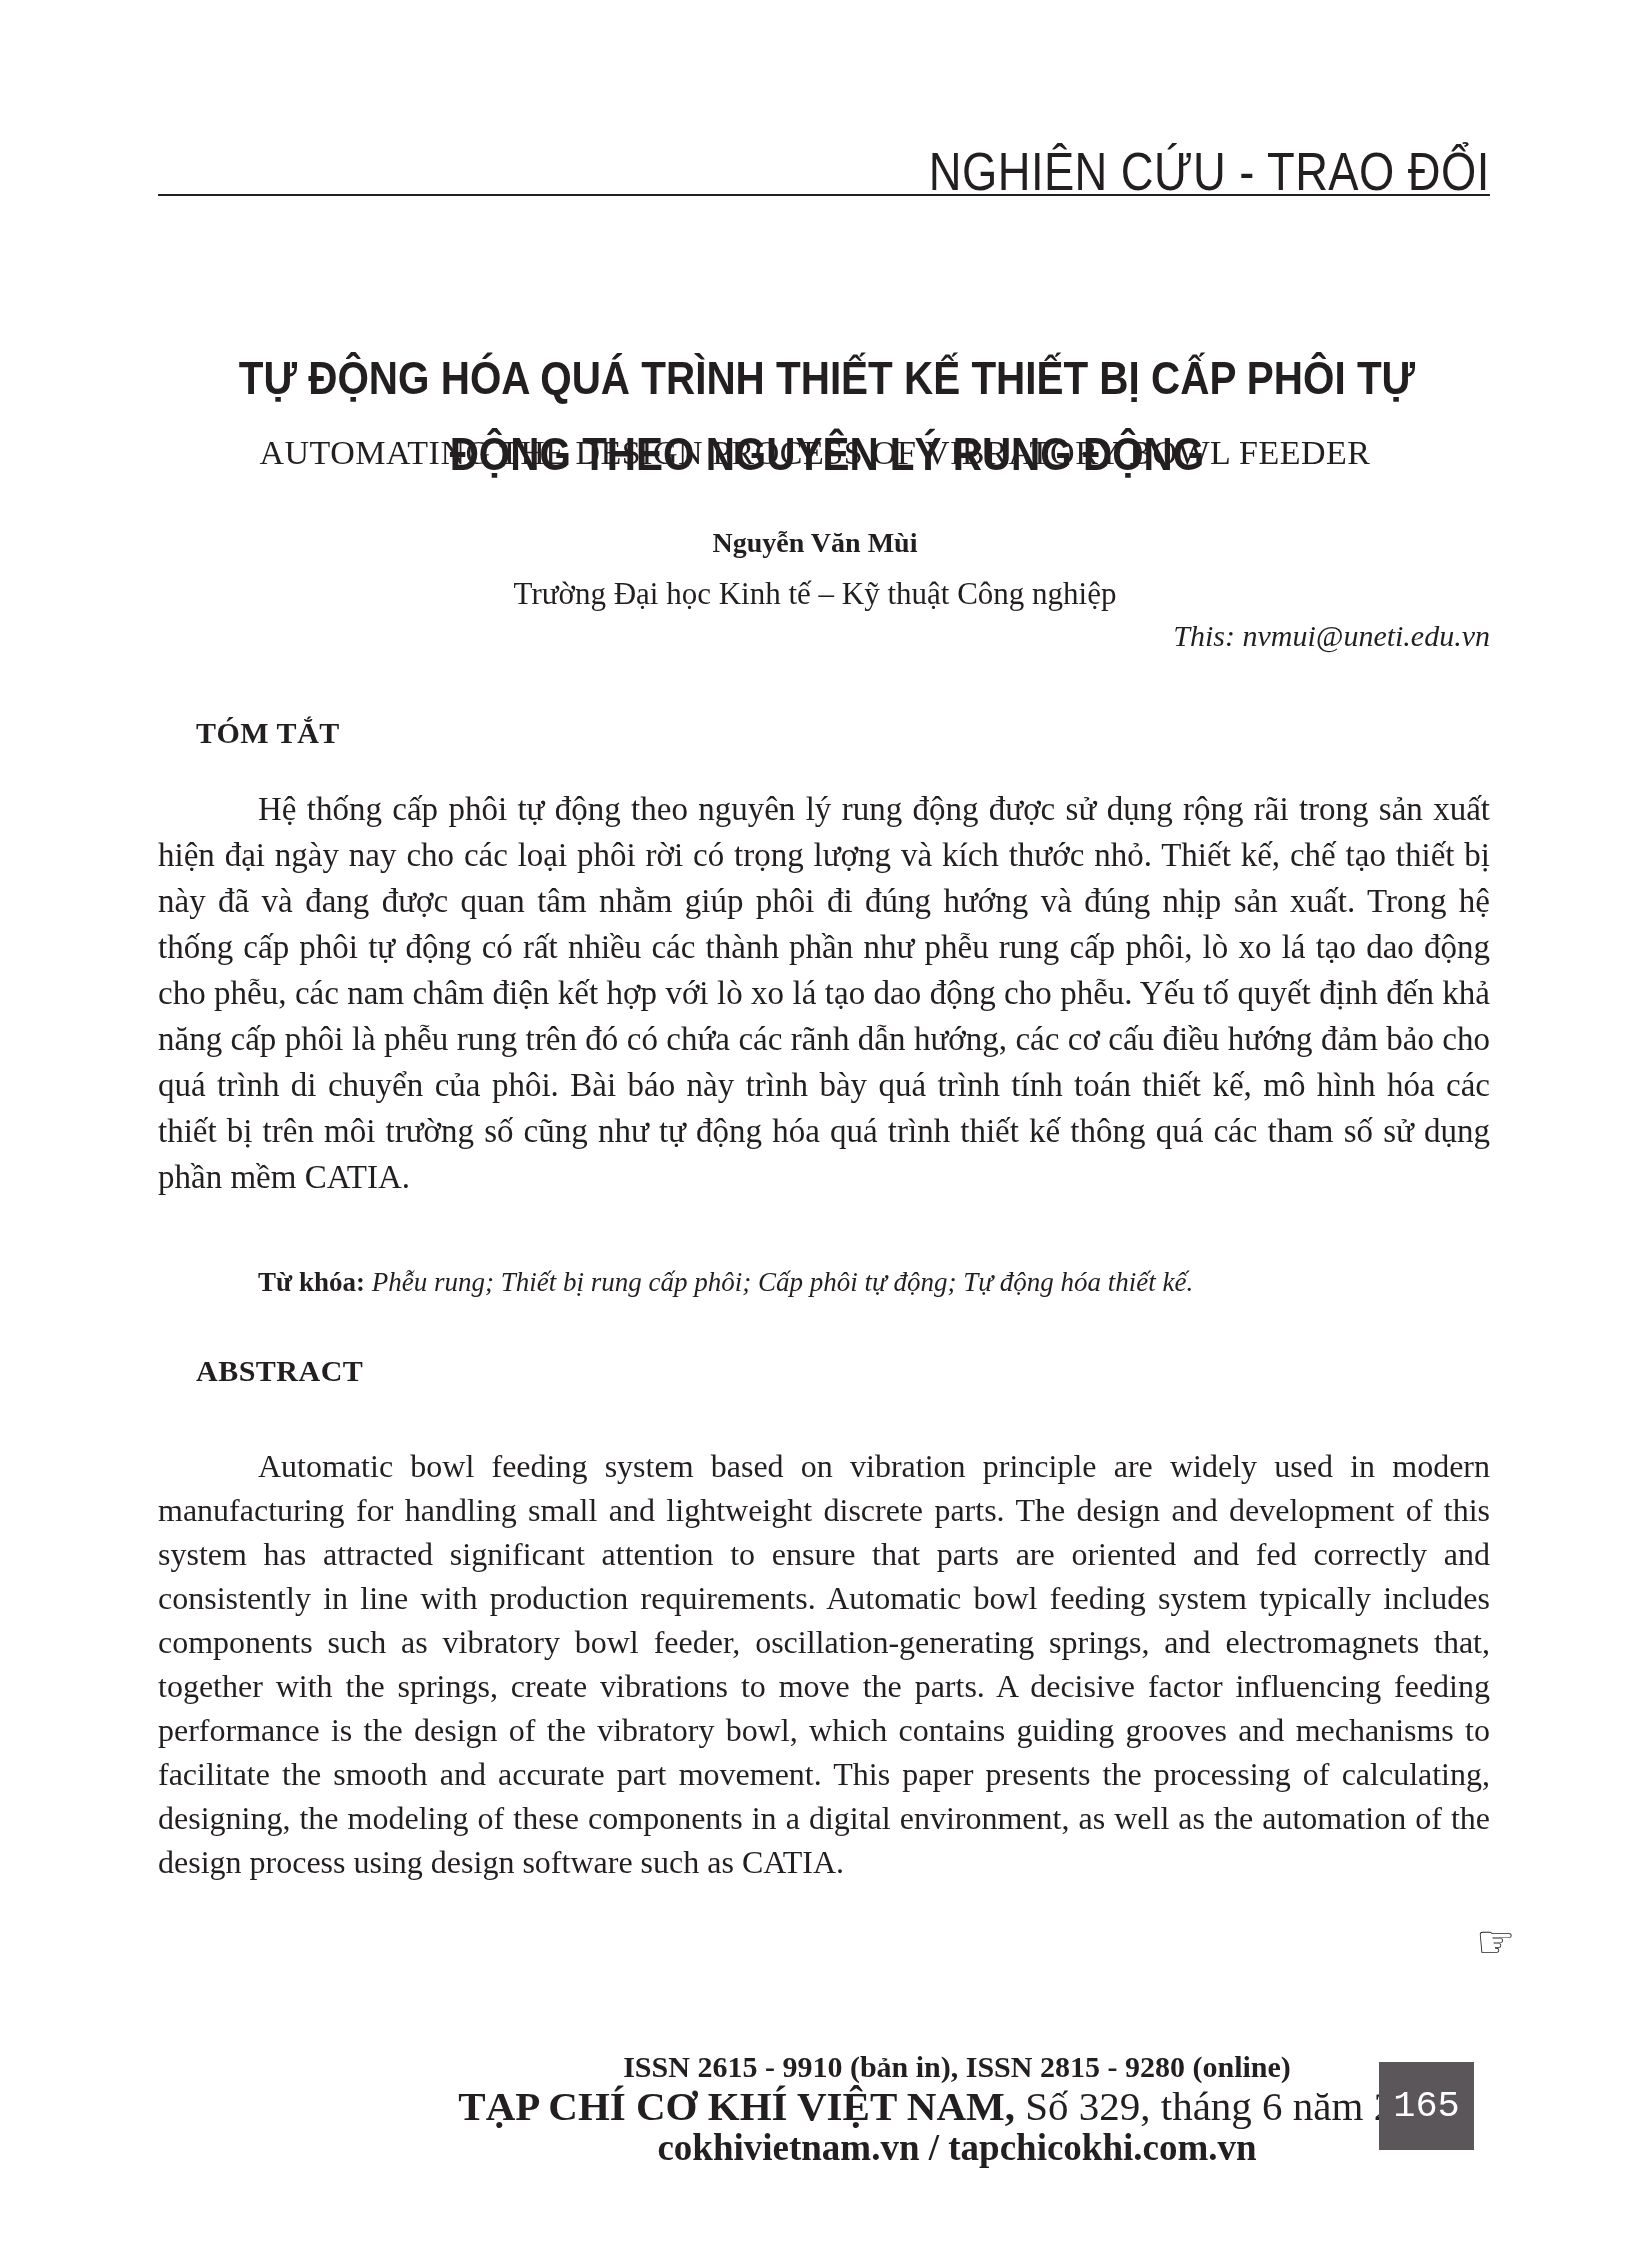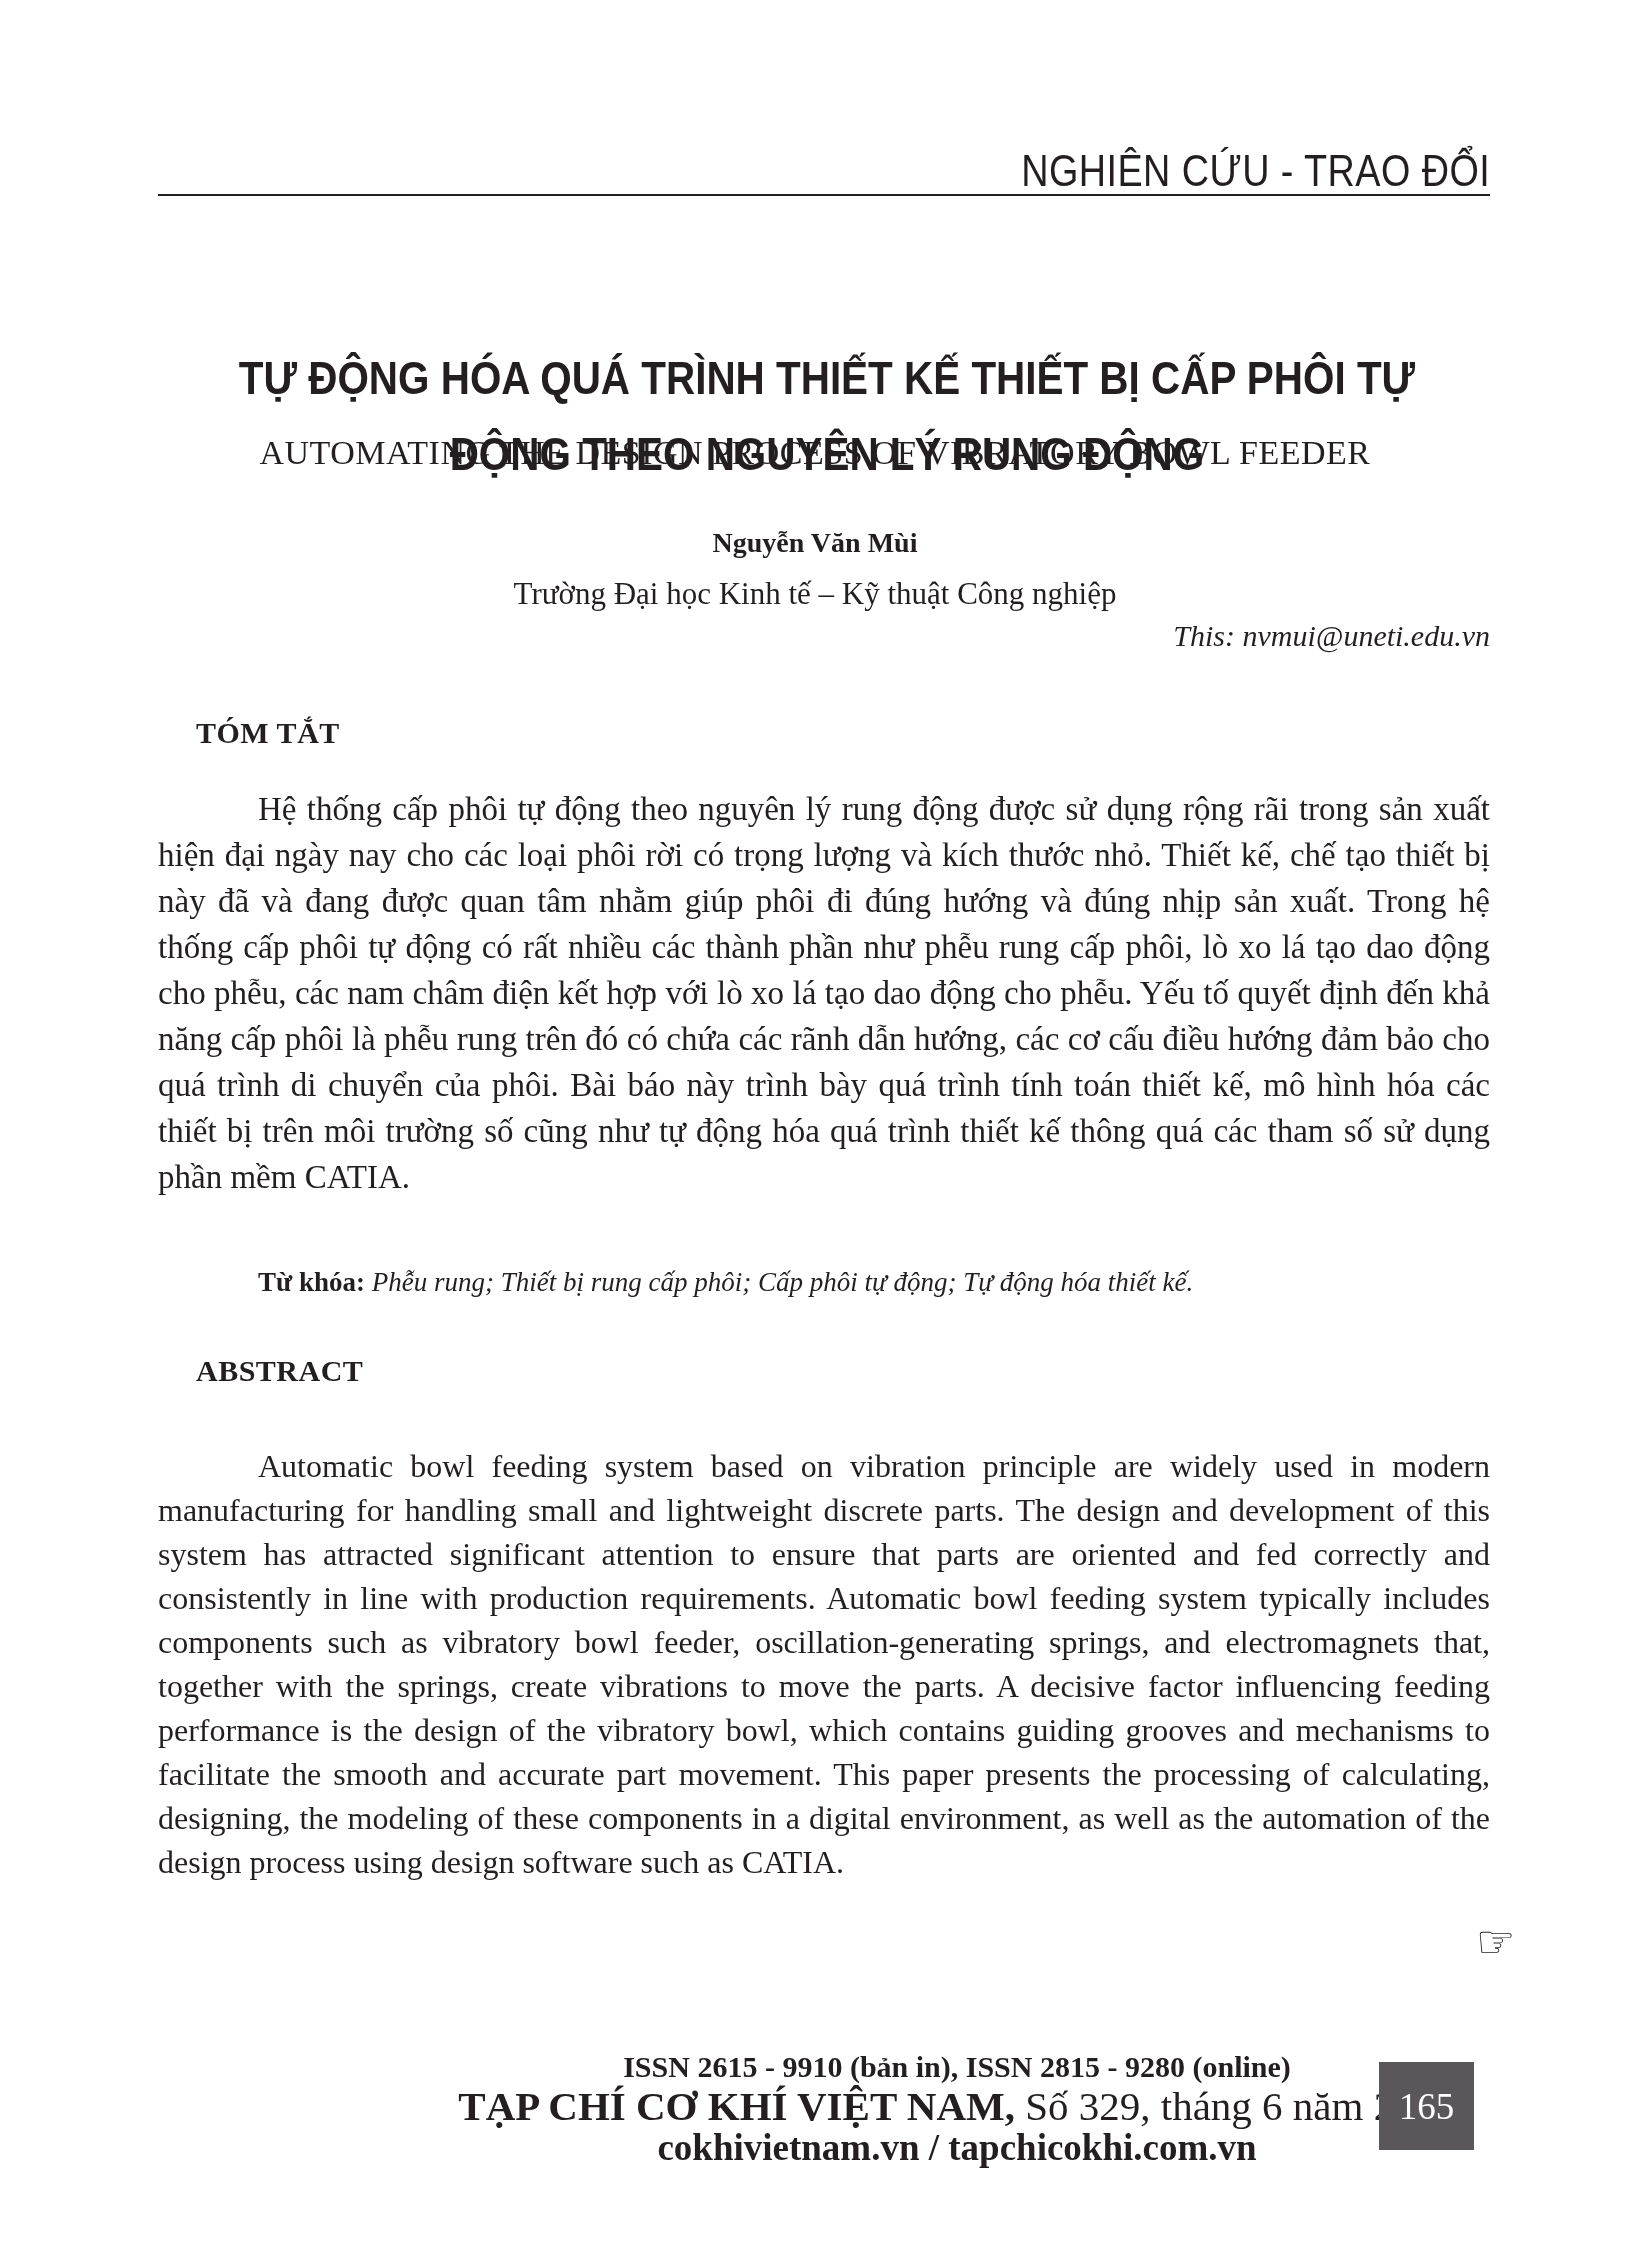--- a/index.html
+++ b/index.html
@@ -6,21 +6,21 @@
   body{
     width:1630px;height:2260px;background:#ffffff;
     font-family:"Liberation Serif",serif;color:#231f20;
     position:relative;overflow:hidden;
   }
   .page{position:absolute;inset:0;}
 
   
   .journal-section{
     position:absolute;top:148px;right:140px;text-align:right;
-    font-family:"Liberation Sans",sans-serif;font-size:45px;line-height:46px;
+    font-family:"Liberation Sans",sans-serif;font-size:54px;line-height:46px;
     font-weight:500;letter-spacing:0.5px;
   }
   .journal-section .squeeze{display:inline-block;transform:scaleX(0.84);transform-origin:100% 50%;}
   .rule{
     position:absolute;top:194px;left:158px;width:1332px;height:2px;background:#231f20;
   }
 
   
   .title-vi{
     position:absolute;top:252px;left:0;width:100%;text-align:center;
@@ -69,21 +69,21 @@
   .footer{position:absolute;left:450px;top:2050px;width:1014px;text-align:center;}
   .footer .issn{font-weight:bold;font-size:30px;line-height:34px;}
   .footer .journal{font-size:41px;line-height:44px;}
   .footer .journal .jname{font-weight:bold;}
   .footer .journal .jissue{font-weight:normal;}
   .footer .site{font-weight:bold;font-size:37px;line-height:40px;}
 
   .page-box{
     position:absolute;left:1379px;top:2062px;width:95px;height:88px;
     background:#5a5659;color:#ffffff;display:flex;align-items:center;justify-content:center;
-    font-size:37px;font-family:Liberation Serif, serif;
+    font-size:37px;font-family:Liberation Mono, monospace;
   }
 </style>
 </head>
 <body>
 
 <div class="page">
 
   <div class="journal-section">
     <span class="squeeze">NGHIÊN CỨU - TRAO ĐỔI</span>
   </div>

